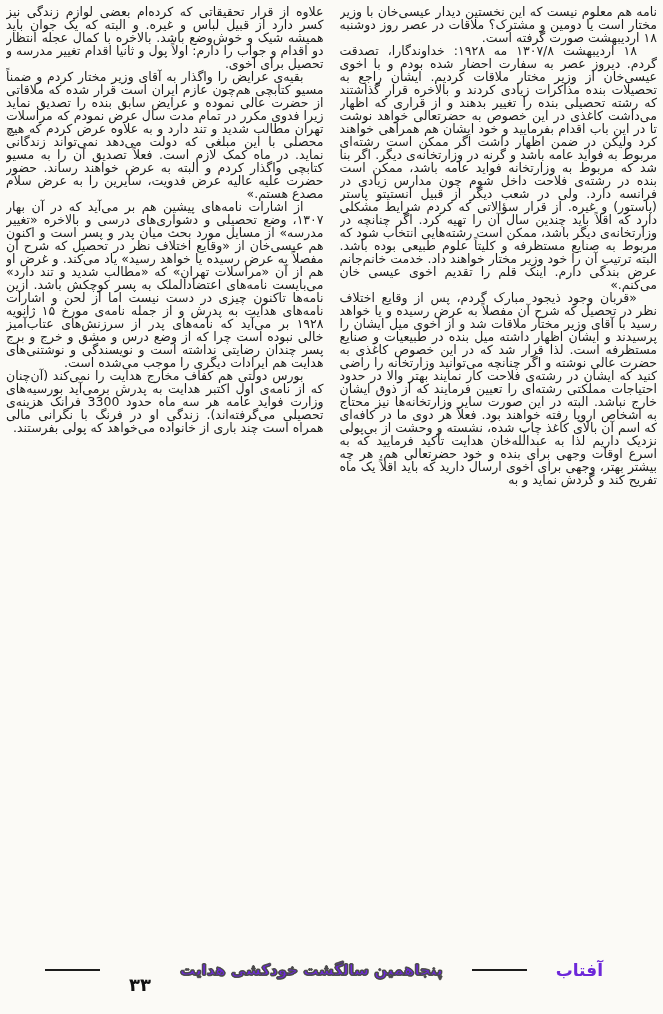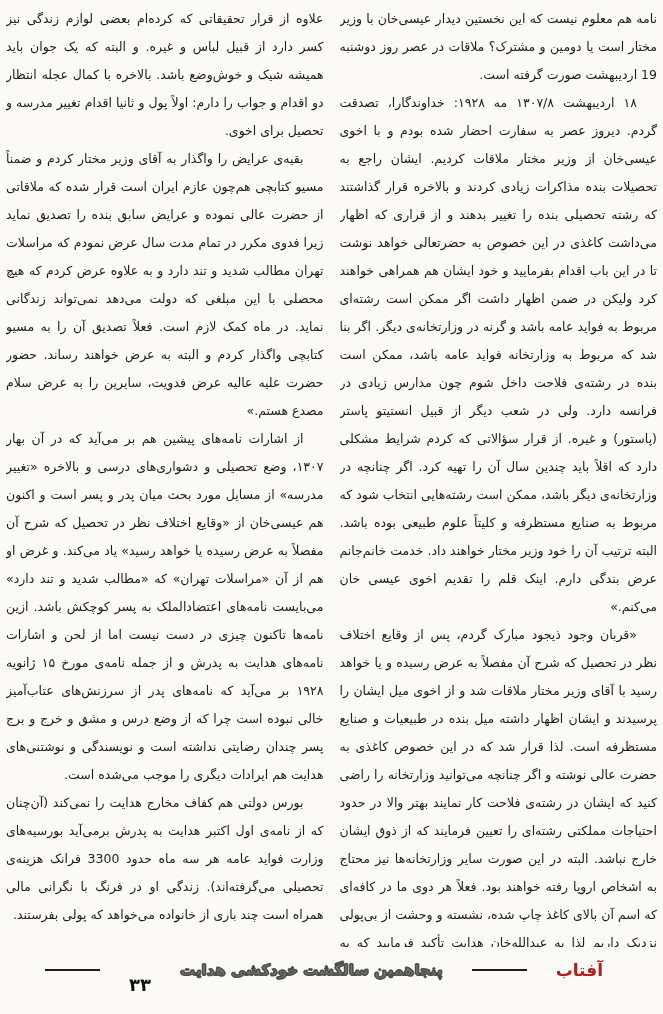--- a/index.html
+++ b/index.html
@@ -26,55 +26,55 @@
   }
   .column{
     flex:1 1 0;
     height:942px;
     overflow:hidden;
     direction:rtl;
   }
   .column p{
     margin:0;
     font-size:12.5px;
-    line-height:28px;
+    line-height:13px;
     text-align:justify;
     color:#1c1c1c;
   }
   .column p.indent{ text-indent:20px; }
   .footer{
     position:absolute;
     top:953px;
     right:60px;left:45px;
     height:34px;
     display:flex;
     direction:rtl;
     align-items:center;
     justify-content:space-between;
     gap:8px;
   }
   .magazine-name{
     font-size:17px;
     font-weight:bold;
-    color:#b91c1c;
+    color:#6d28d9;
     white-space:nowrap;
   }
   .footer-rule{
     display:inline-block;
     width:55px;
     border-top:2.5px solid #1c1c1c;
     height:0;
     flex:0 0 auto;
   }
   .section-title{
     font-size:15px;
     font-weight:bold;
     letter-spacing:1px;
     white-space:nowrap;
-    color:#737373;
+    color:#6d28d9;
     -webkit-text-stroke:1px #4a4a4a;
     text-shadow:
       1px 0 0 #5a5a55, -1px 0 0 #5a5a55,
       0 1px 0 #5a5a55, 0 -1px 0 #5a5a55;
   }
   .page-number{
     font-size:18px;
     font-weight:bold;
     color:#111;
     white-space:nowrap;
@@ -82,21 +82,21 @@
   }
 </style>
 </head>
 <body>
 
 <div class="page">
 
   <div class="columns">
 
     <div class="column">
-      <p>نامه هم معلوم نیست که این نخستین دیدار عیسی‌خان با وزیر مختار است یا دومین و مشترک؟ ملاقات در عصر روز دوشنبه 19 اردیبهشت صورت گرفته است.</p>
+      <p>نامه هم معلوم نیست که این نخستین دیدار عیسی‌خان با وزیر مختار است یا دومین و مشترک؟ ملاقات در عصر روز دوشنبه ۱۸ اردیبهشت صورت گرفته است.</p>
       <p class="indent">۱۸ اردیبهشت ۱۳۰۷/۸ مه ۱۹۲۸: خداوندگارا، تصدقت گردم. دیروز عصر به سفارت احضار شده بودم و با اخوی عیسی‌خان از وزیر مختار ملاقات کردیم. ایشان راجع به تحصیلات بنده مذاکرات زیادی کردند و بالاخره قرار گذاشتند که رشته تحصیلی بنده را تغییر بدهند و از قراری که اظهار می‌داشت کاغذی در این خصوص به حضرتعالی خواهد نوشت تا در این باب اقدام بفرمایید و خود ایشان هم همراهی خواهند کرد ولیکن در ضمن اظهار داشت اگر ممکن است رشته‌ای مربوط به فواید عامه باشد و گرنه در وزارتخانه‌ی دیگر. اگر بنا شد که مربوط به وزارتخانه فواید عامه باشد، ممکن است بنده در رشته‌ی فلاحت داخل شوم چون مدارس زیادی در فرانسه دارد. ولی در شعب دیگر از قبیل انستیتو پاستر (پاستور) و غیره. از قرار سؤالاتی که کردم شرایط مشکلی دارد که اقلاً باید چندین سال آن را تهیه کرد. اگر چنانچه در وزارتخانه‌ی دیگر باشد، ممکن است رشته‌هایی انتخاب شود که مربوط به صنایع مستظرفه و کلیتاً علوم طبیعی بوده باشد. البته ترتیب آن را خود وزیر مختار خواهند داد. خدمت خانم‌جانم عرض بندگی دارم. اینک قلم را تقدیم اخوی عیسی خان می‌کنم.»</p>
       <p class="indent">«قربان وجود ذیجود مبارک گردم، پس از وقایع اختلاف نظر در تحصیل که شرح آن مفصلاً به عرض رسیده و یا خواهد رسید با آقای وزیر مختار ملاقات شد و از اخوی میل ایشان را پرسیدند و ایشان اظهار داشته میل بنده در طبیعیات و صنایع مستظرفه است. لذا قرار شد که در این خصوص کاغذی به حضرت عالی نوشته و اگر چنانچه می‌توانید وزارتخانه را راضی کنید که ایشان در رشته‌ی فلاحت کار نمایند بهتر والا در حدود احتیاجات مملکتی رشته‌ای را تعیین فرمایند که از ذوق ایشان خارج نباشد. البته در این صورت سایر وزارتخانه‌ها نیز محتاج به اشخاص اروپا رفته خواهند بود. فعلاً هر دوی ما در کافه‌ای که اسم آن بالای کاغذ چاپ شده، نشسته و وحشت از بی‌پولی نزدیک داریم لذا به عبدالله‌خان هدایت تأکید فرمایید که به اسرع اوقات وجهی برای بنده و خود حضرتعالی هم، هر چه بیشتر بهتر، وجهی برای اخوی ارسال دارید که باید اقلاً یک ماه تفریح کند و گردش نماید و به</p>
     </div>
 
     <div class="column">
       <p>علاوه از قرار تحقیقاتی که کرده‌ام بعضی لوازم زندگی نیز کسر دارد از قبیل لباس و غیره. و البته که یک جوان باید همیشه شیک و خوش‌وضع باشد. بالاخره با کمال عجله انتظار دو اقدام و جواب را دارم: اولاً پول و ثانیا اقدام تغییر مدرسه و تحصیل برای اخوی.</p>
       <p class="indent">بقیه‌ی عرایض را واگذار به آقای وزیر مختار کردم و ضمناً مسیو کتابچی هم‌چون عازم ایران است قرار شده که ملاقاتی از حضرت عالی نموده و عرایض سابق بنده را تصدیق نماید زیرا فدوی مکرر در تمام مدت سال عرض نمودم که مراسلات تهران مطالب شدید و تند دارد و به علاوه عرض کردم که هیچ محصلی با این مبلغی که دولت می‌دهد نمی‌تواند زندگانی نماید. در ماه کمک لازم است. فعلاً تصدیق آن را به مسیو کتابچی واگذار کردم و البته به عرض خواهند رساند. حضور حضرت علیه عالیه عرض فدویت، سایرین را به عرض سلام مصدع هستم.»</p>
       <p class="indent">از اشارات نامه‌های پیشین هم بر می‌آید که در آن بهار ۱۳۰۷، وضع تحصیلی و دشواری‌های درسی و بالاخره «تغییر مدرسه» از مسایل مورد بحث میان پدر و پسر است و اکنون هم عیسی‌خان از «وقایع اختلاف نظر در تحصیل که شرح آن مفصلاً به عرض رسیده یا خواهد رسید» یاد می‌کند. و غرض او هم از آن «مراسلات تهران» که «مطالب شدید و تند دارد» می‌بایست نامه‌های اعتضادالملک به پسر کوچکش باشد. ازین نامه‌ها تاکنون چیزی در دست نیست اما از لحن و اشارات نامه‌های هدایت به پدرش و از جمله نامه‌ی مورخ ۱۵ ژانویه ۱۹۲۸ بر می‌آید که نامه‌های پدر از سرزنش‌های عتاب‌آمیز خالی نبوده است چرا که از وضع درس و مشق و خرج و برج پسر چندان رضایتی نداشته است و نویسندگی و نوشتنی‌های هدایت هم ایرادات دیگری را موجب می‌شده است.</p>
       <p class="indent">بورس دولتی هم کفاف مخارج هدایت را نمی‌کند (آن‌چنان که از نامه‌ی اول اکتبر هدایت به پدرش برمی‌آید بورسیه‌های وزارت فواید عامه هر سه ماه حدود 3300 فرانک هزینه‌ی تحصیلی می‌گرفته‌اند). زندگی او در فرنگ با نگرانی مالی همراه است چند باری از خانواده می‌خواهد که پولی بفرستند.</p>
     </div>

